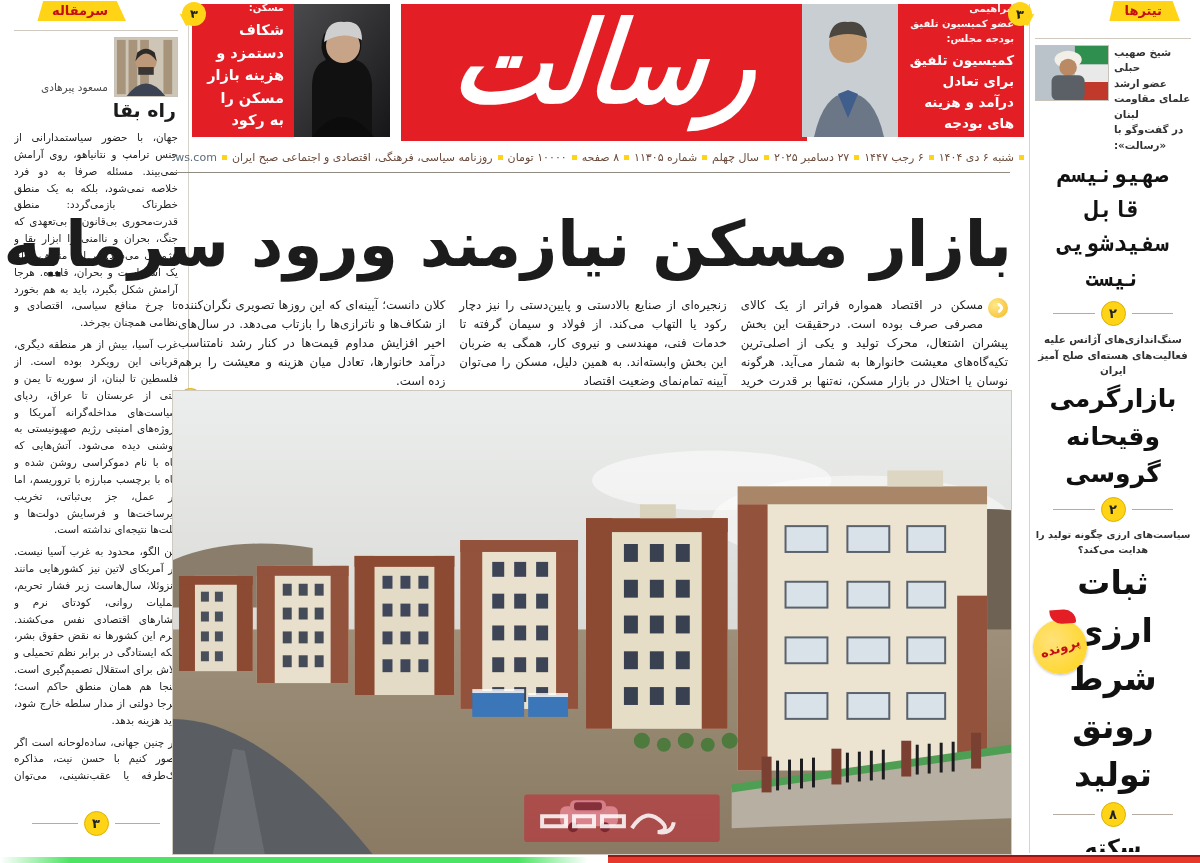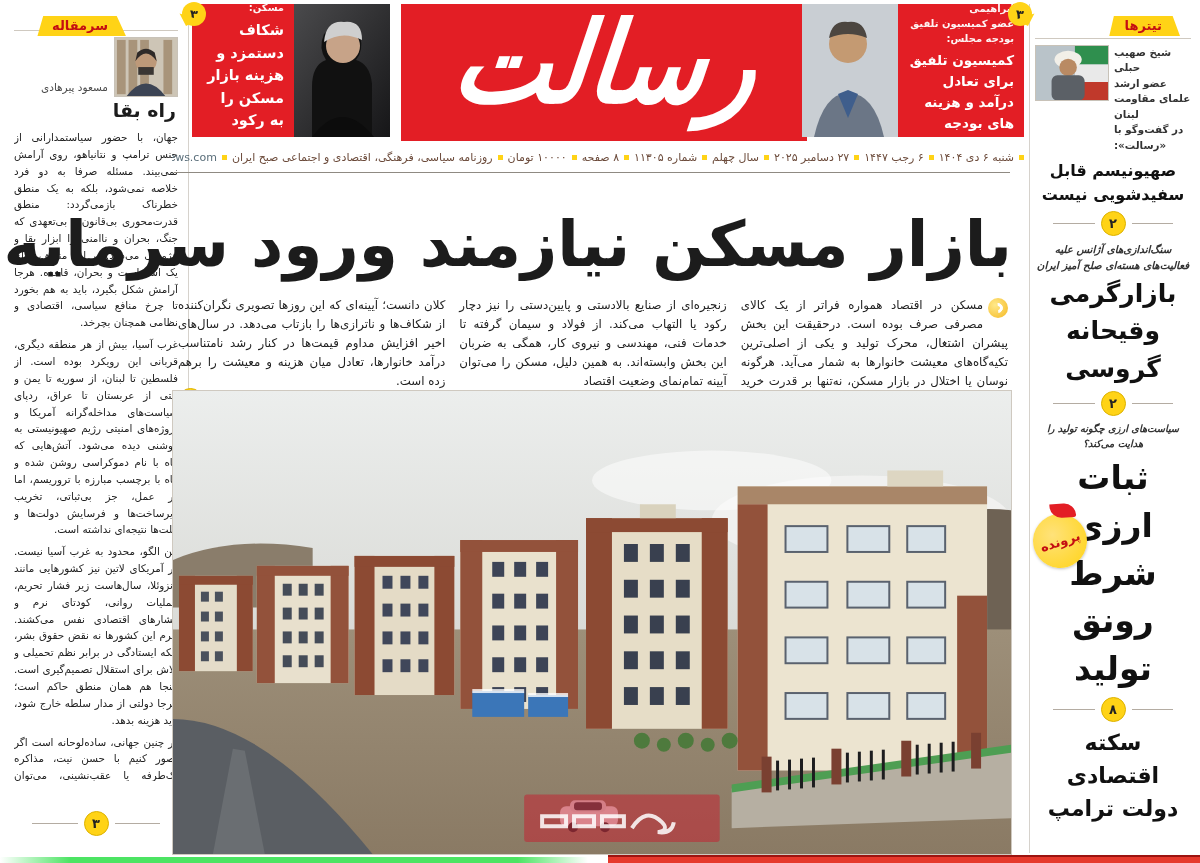--- a/index.html
+++ b/index.html
@@ -4,21 +4,21 @@
 <style>
   :root{
     --red:#e31e25; --yellow:#ffd316; --boxYellow:#f6d44d; --green:#4ce463;
     --stripRed:#e6392c; --ink:#1c1c1c; --dateInk:#6b4a3a;
   }
   *{box-sizing:border-box; margin:0; padding:0;}
   html,body{background:#f2f2f2; font-family:"DejaVu Sans","Liberation Sans",sans-serif;}
   .page{position:relative; width:1200px; height:863px; margin:0 auto; background:#fff; overflow:hidden; direction:rtl; color:var(--ink);}
   .vline{position:absolute; top:4px; bottom:10px; width:1px; background:#d6d2cc;}
   
-  .tab{position:absolute; top:16px; background:var(--yellow); color:#c40e12; font-weight:bold; font-size:13px; padding:2px 18px 3px; clip-path:polygon(10% 0,90% 0,100% 100%,12% 100%,0 160%);}
+  .tab{position:absolute; top:1px; background:var(--yellow); color:#c40e12; font-weight:bold; font-size:13px; padding:2px 18px 3px; clip-path:polygon(10% 0,90% 0,100% 100%,12% 100%,0 160%);}
   .badge-row{display:flex; align-items:center; gap:6px; margin:4px 18px;}
   .badge-row .line{flex:1; height:1px; background:#b4aca2;}
   .pbadge{width:25px; height:25px; border-radius:50%; background:var(--yellow); border:1px solid #ddb200; color:#222; font-weight:bold; font-size:13px; display:flex; align-items:center; justify-content:center; flex:none;}
   .corner-badge{position:absolute; width:24px; height:24px; border-radius:50%; background:var(--yellow); color:#222; font-weight:bold; font-size:13px; display:flex; align-items:center; justify-content:center; z-index:5;}
   .corner-badge::after{content:""; position:absolute; top:14px; width:0; height:0; border:10px solid transparent;}
   .corner-badge.tl::after{left:-6px; border-top-color:var(--yellow); transform:rotate(18deg);}
   .corner-badge.tr::after{right:-6px; border-top-color:var(--yellow); transform:rotate(-18deg);}
   
   .editorial{position:absolute; left:6px; top:0; width:180px; height:852px; padding:30px 8px 0; overflow:hidden;}
   .editorial .tab{left:28px;}
@@ -53,23 +53,23 @@
   
   .main-photo{position:absolute; top:390px; right:188px; left:172px; bottom:8px; border:1px solid #cfc9c0; overflow:hidden;}
   .main-photo svg{width:100%; height:100%; display:block;}
   
   .sidebar{position:absolute; right:4px; top:0; width:166px; height:852px; padding:24px 5px 0; overflow:hidden;}
   .sidebar .tab{right:16px;}
   .sb-item{position:relative;}
   .sb-row{display:flex; gap:5px; border-top:1px solid #cfc9c0; padding-top:6px;margin-top:14px;}
   .sb-photo{width:74px; height:56px; flex:none; overflow:hidden; border:1px solid #c8c2b8; position:relative;}
   .sb-kicker{font-size:10.3px; font-weight:bold; line-height:1.5; text-align:left; color:#333; align-self:center; flex:1;}
-  .sb-kicker.c{text-align:center; margin:6px 0 2px;font-style:italic;}
+  .sb-kicker.c{text-align:center; margin:6px 0 2px;}
   .sb-title{font-weight:900; text-align:center; line-height:1.5; color:#111;}
-  .t1{font-size:16px; margin-top:6px;}
+  .t1{font-size:23px; margin-top:6px;font-family:Liberation Mono, monospace;}
   .t2{font-size:25px; margin-top:2px;}
   .t3{font-size:33px; line-height:1.45; margin-top:0;}
   .t4{font-size:22px; margin-top:2px;}
   .dossier{position:absolute; left:-2px; top:92px; width:54px; height:54px; border-radius:50%; background:radial-gradient(circle at 40% 35%, #ffe27a, var(--yellow)); display:flex; align-items:center; justify-content:center; transform:rotate(-18deg); box-shadow:0 1px 3px rgba(0,0,0,.25); z-index:4;}
   .dossier span{color:#c40e12; font-weight:bold; font-size:13px;}
   .dossier::before{content:""; position:absolute; top:-8px; right:2px; width:26px; height:14px; background:var(--red); border-radius:0 12px 2px 12px; transform:rotate(14deg);}
   
   .strip-green{position:absolute; bottom:0; left:0; width:588px; height:6px; background:linear-gradient(to right,#ffffff, var(--green) 12%, var(--green) 88%, #ffffff);}
   .strip-red{position:absolute; bottom:0; left:608px; right:0; height:8px; background:var(--stripRed); border-top:2px solid #9c1410;}
   

